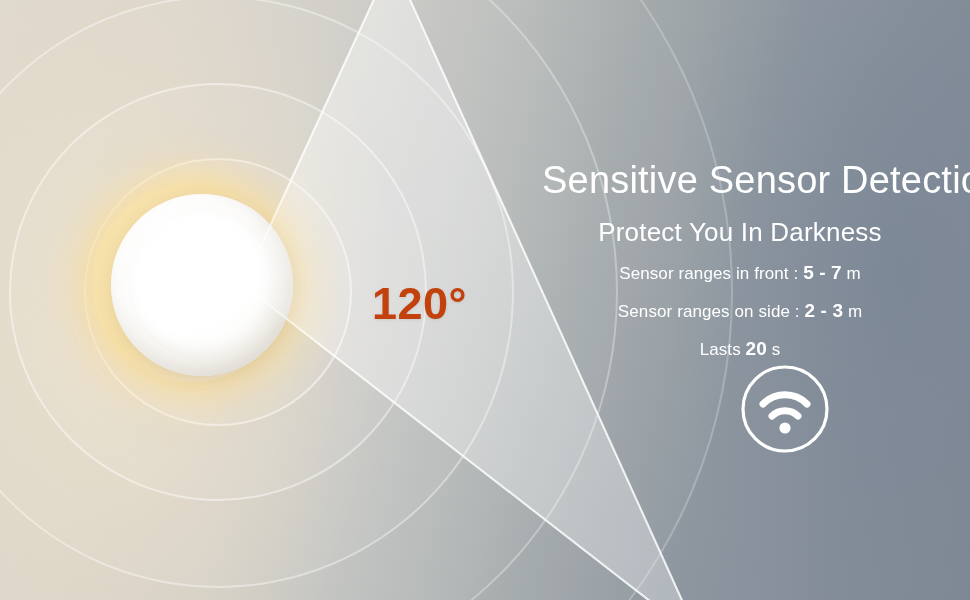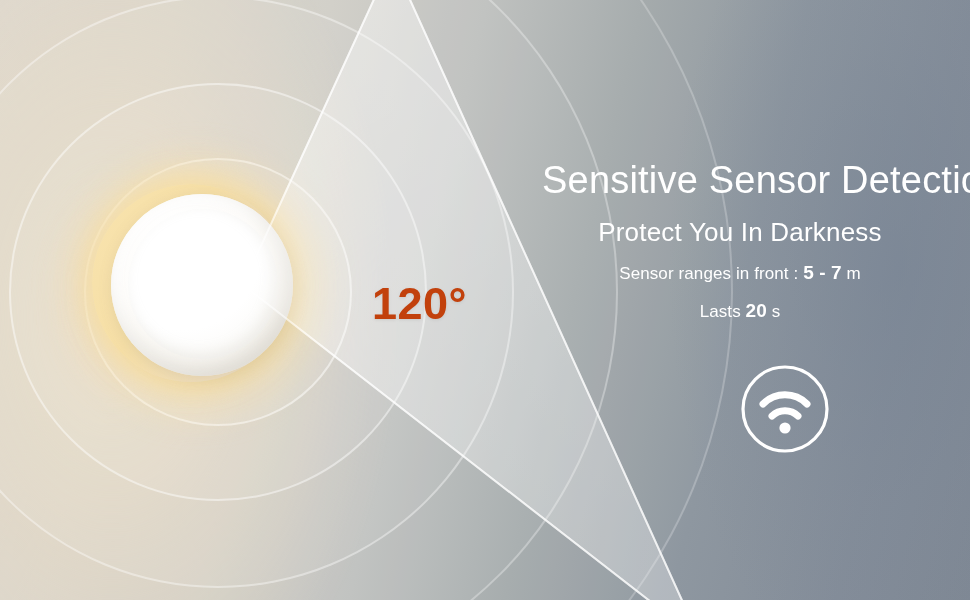--- a/index.html
+++ b/index.html
@@ -265,20 +265,25 @@
   <div class="copy">
     <div class="headline">Sensitive Sensor Detection</div>
     <div class="subhead">Protect You In Darkness</div>
 
     <div class="spec-list">
       <div class="spec">
         <span>Sensor ranges in front :</span>
         <b>5 - 7</b>
         <span>m</span>
       </div>
+      <div class="spec">
+        <span>Sensor ranges on side :</span>
+        <b>2 - 3</b>
+        <span>m</span>
+      </div>
       <div class="spec spec-lasts">
         <span>Lasts</span>
         <b>20</b>
         <span>s</span>
       </div>
     </div>
   </div>
 
   <svg class="signal-icon" viewBox="0 0 90 90">
     <circle cx="45" cy="45" r="42" fill="none" stroke="#ffffff" stroke-width="3.2"></circle>

